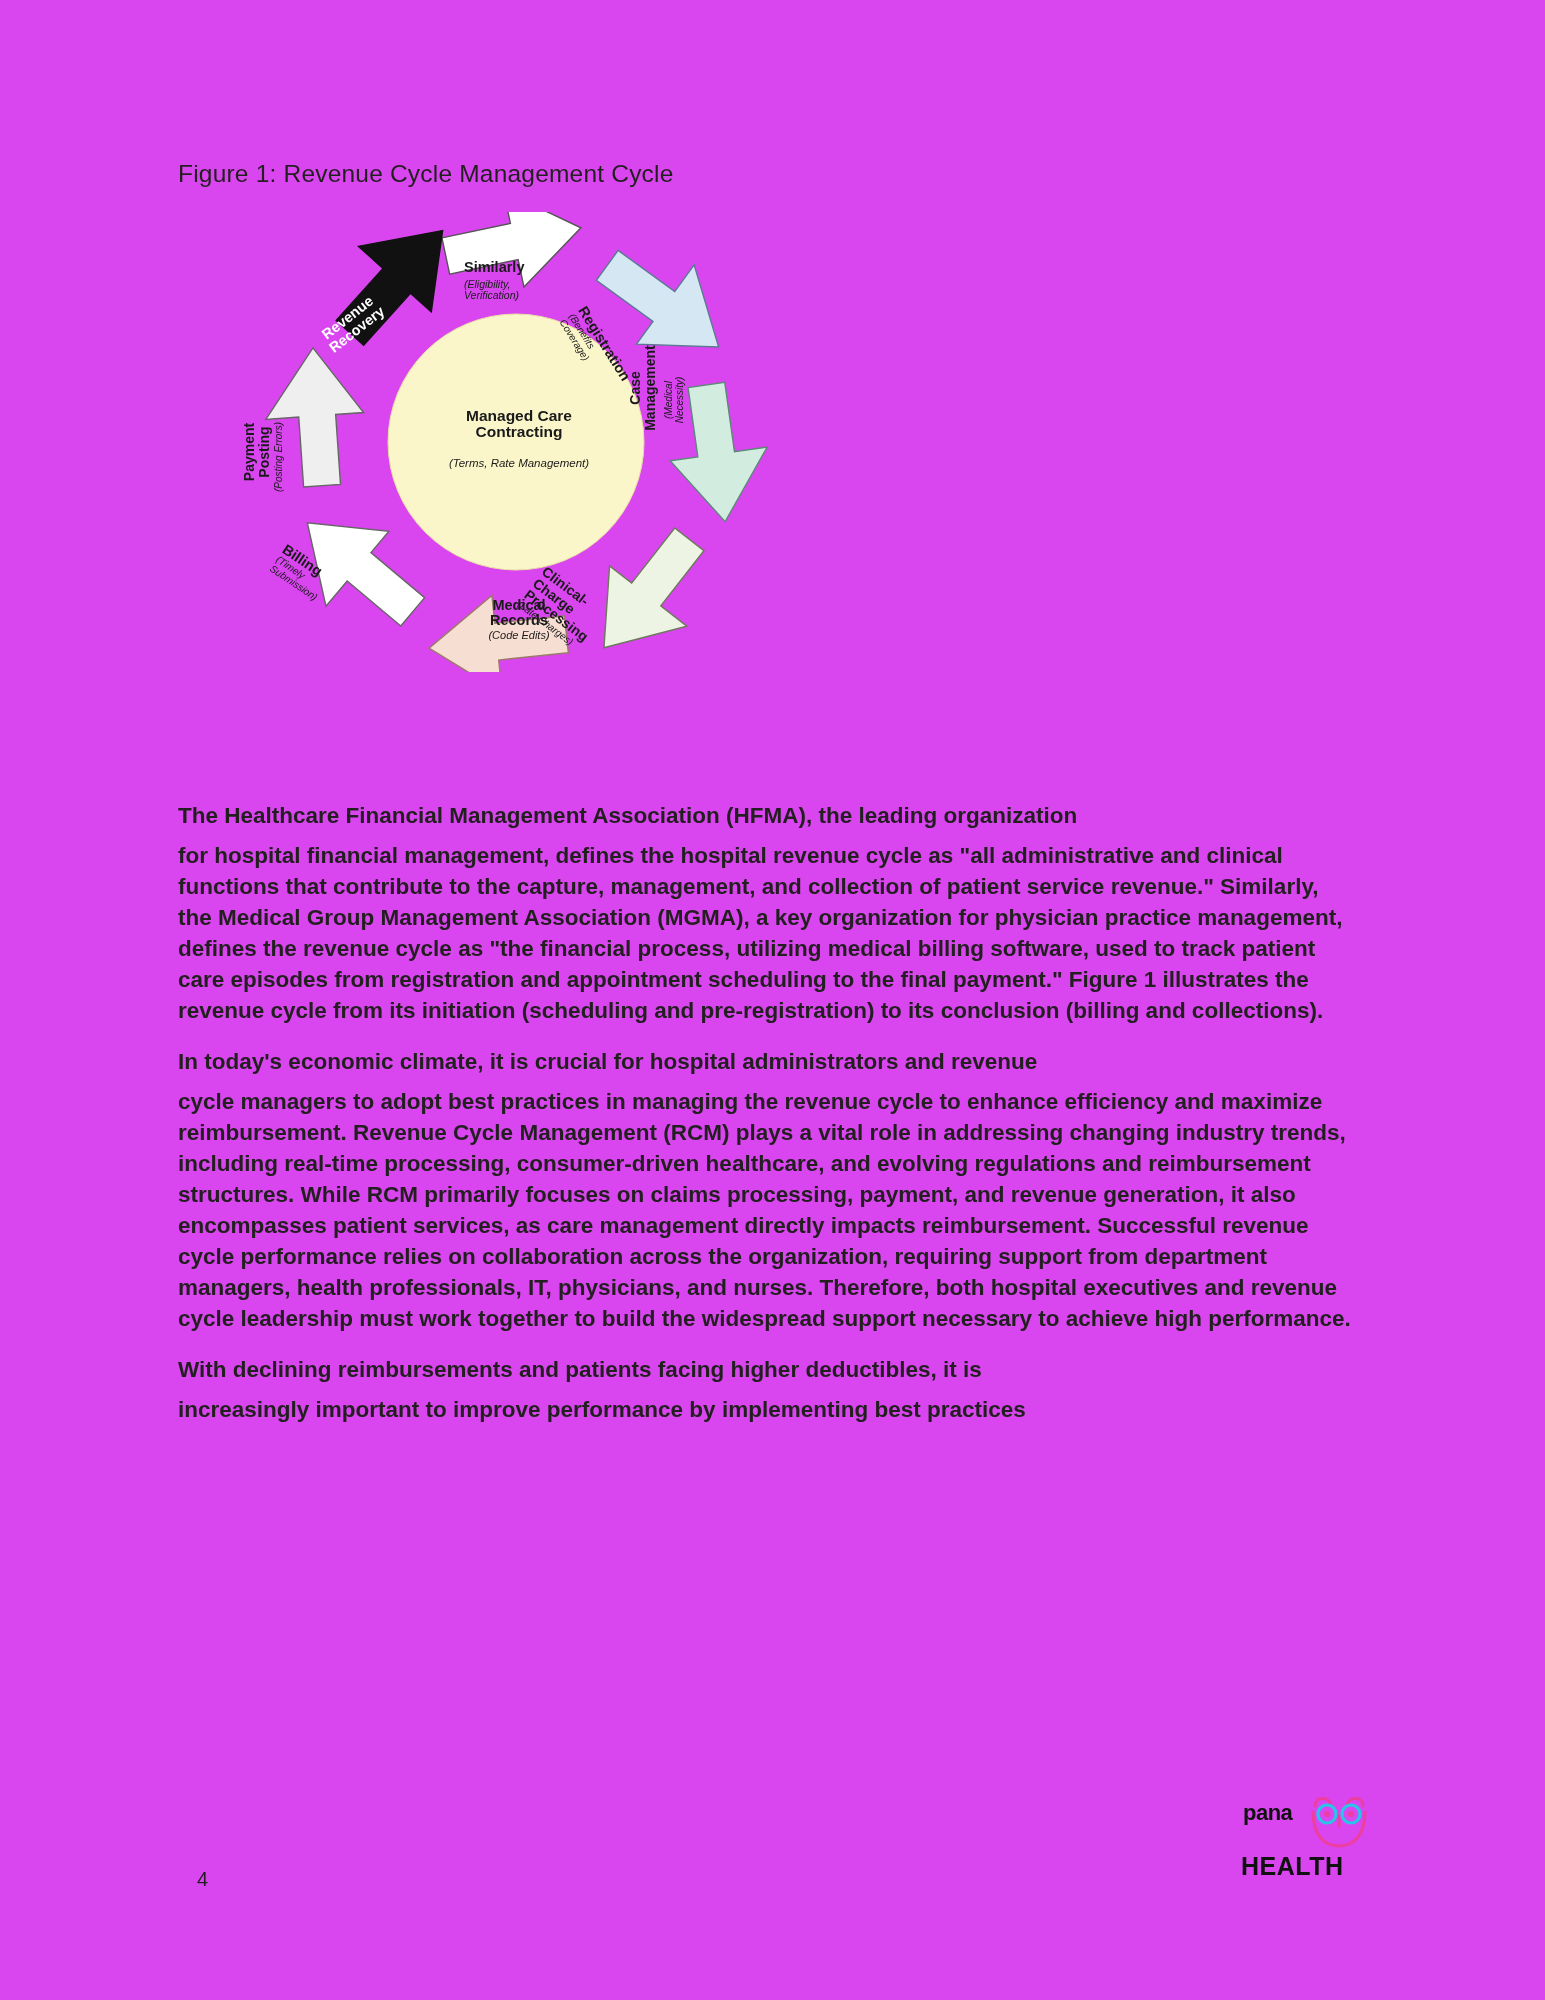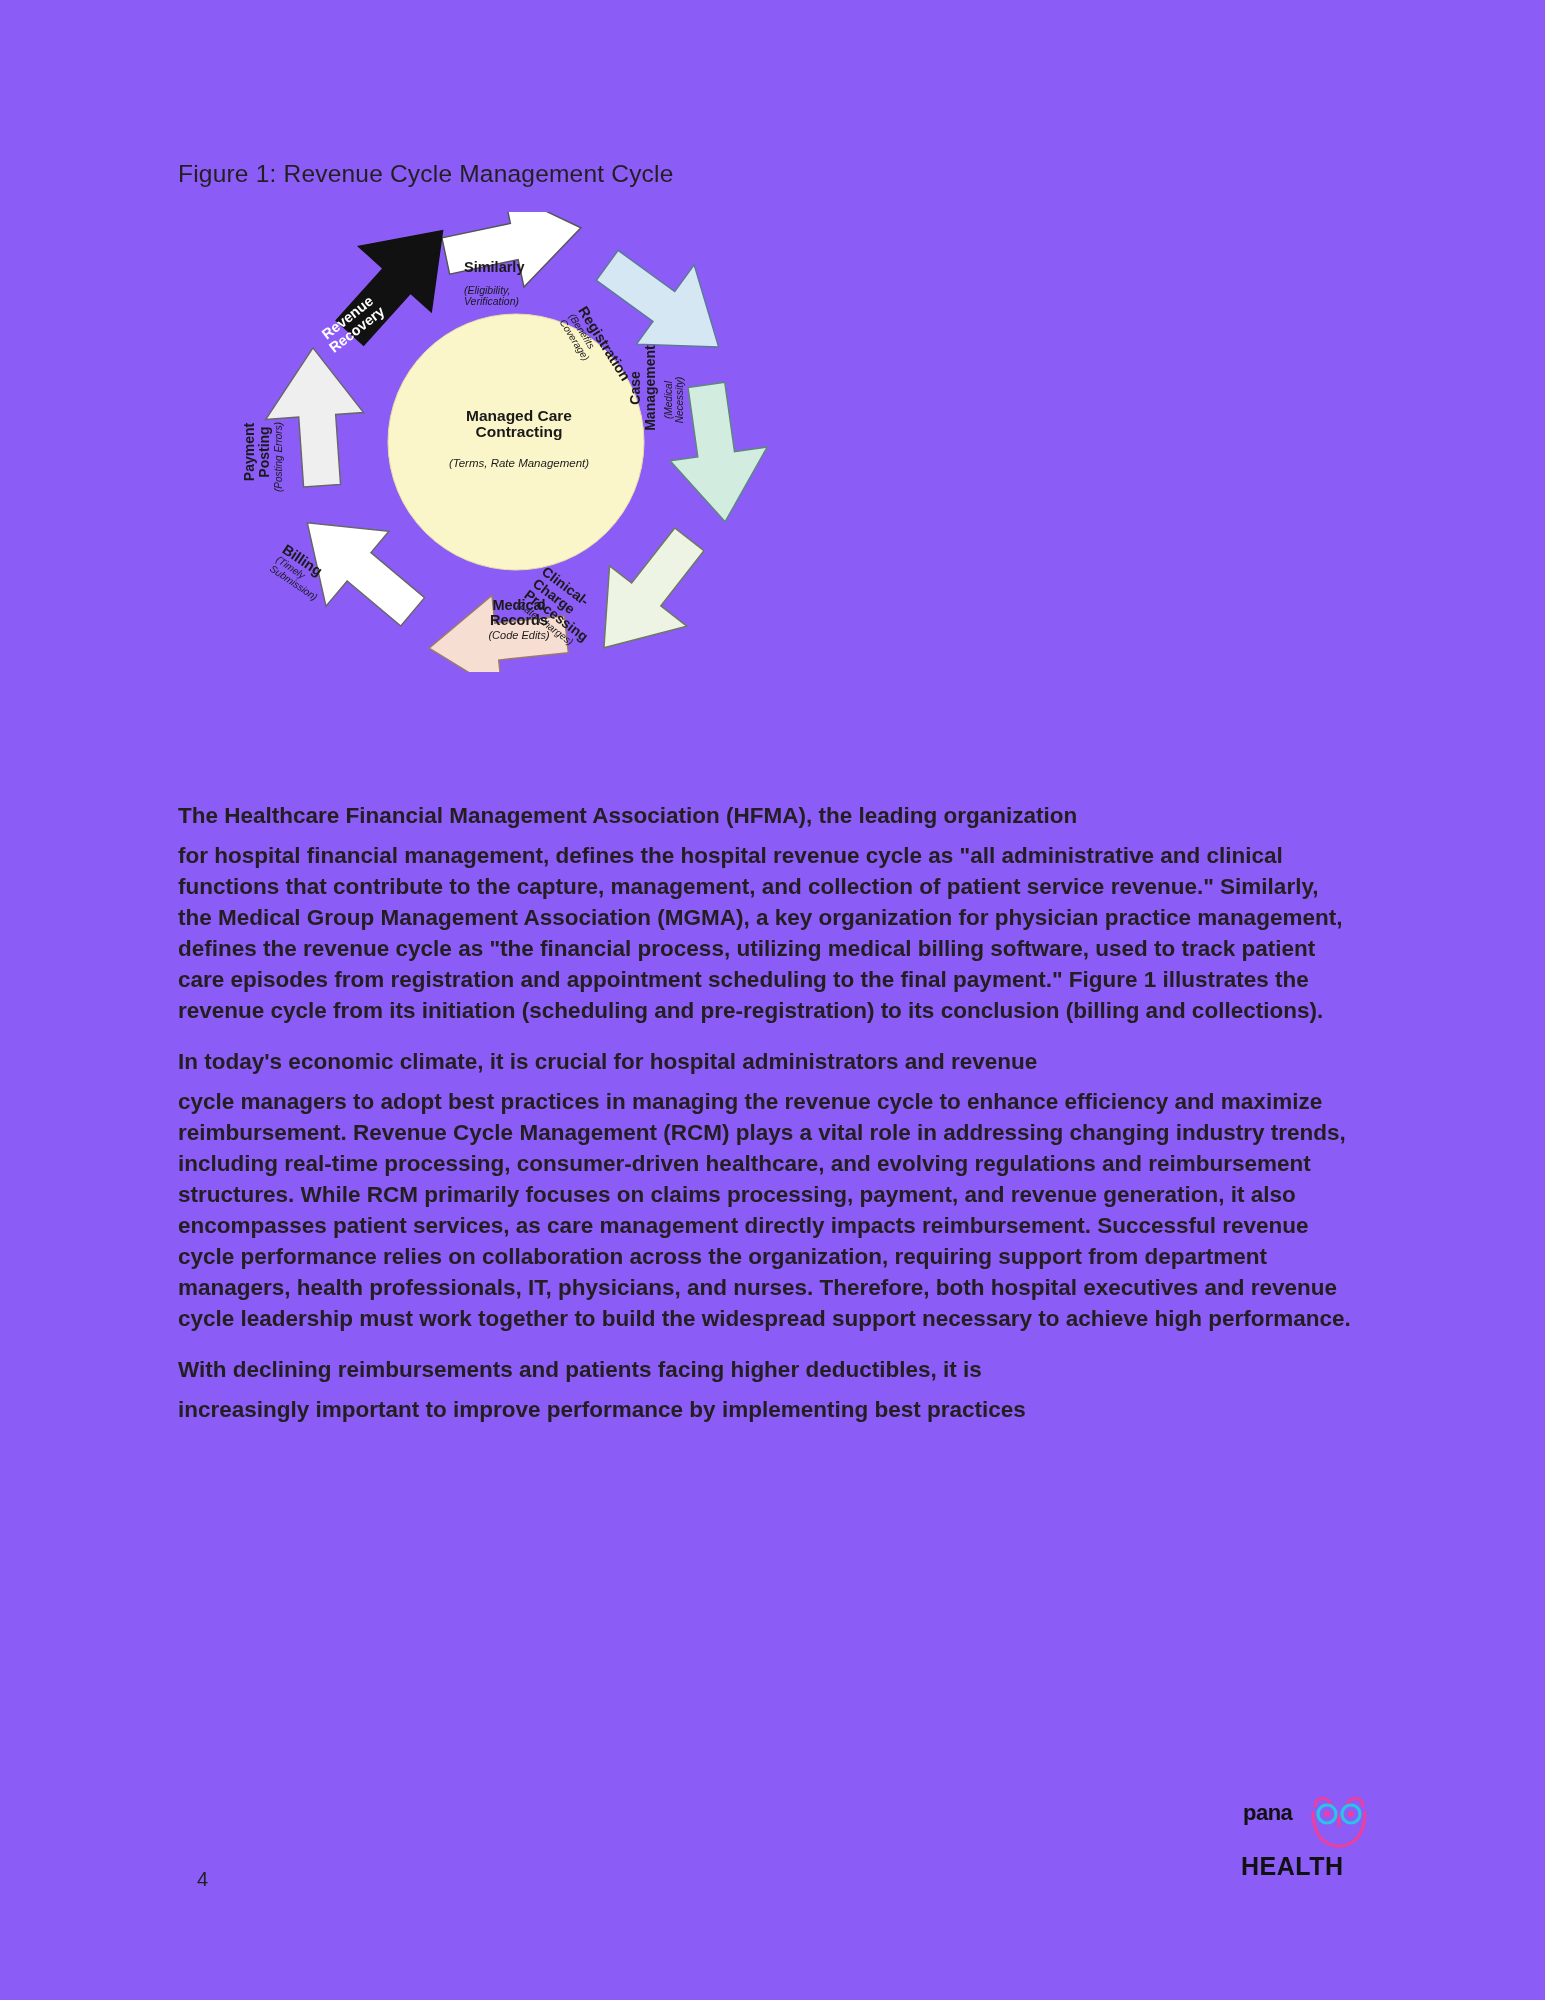--- a/index.html
+++ b/index.html
@@ -12,21 +12,21 @@
     height: 2000px;
     position: relative;
     font-family: "Liberation Sans", sans-serif;
     color: #231f20;
     overflow: hidden;
   }
 
   .page {
     position: absolute;
     inset: 0;
-    background: #8b5cf6;
+    background: #d946ef;
   }
 
   
   .figure-block {
     position: absolute;
     left: 178px;
     top: 160px;
     width: 700px;
   }
   .figure-caption {
@@ -77,21 +77,21 @@
   .center-label .sub2 {
     display: block;
     font-size: 11.5px;
     font-style: italic;
     font-weight: normal;
     margin-top: 16px;
     white-space: nowrap;
   }
 
   .lab-scheduling { left: 268px; top: 48px; width: 140px; font-size: 14.5px; font-weight: bold; text-align: left;}
-  .lab-scheduling .sub { text-align: left; margin-top: 10px; }
+  .lab-scheduling .sub { text-align: left; margin-top: 4px; }
 
   .lab-registration {
     left: 392px; top: 92px; width: 150px; font-size: 14.5px; font-weight: bold;
     transform: rotate(58deg); transform-origin: left top; text-align: left;
   }
   .lab-registration .sub { text-align: left; font-size: 10px; }
 
   .lab-case {
     left: 432px; top: 236px; width: 120px; font-size: 14px; font-weight: bold;
     transform: rotate(-90deg); transform-origin: left top; text-align: center;

